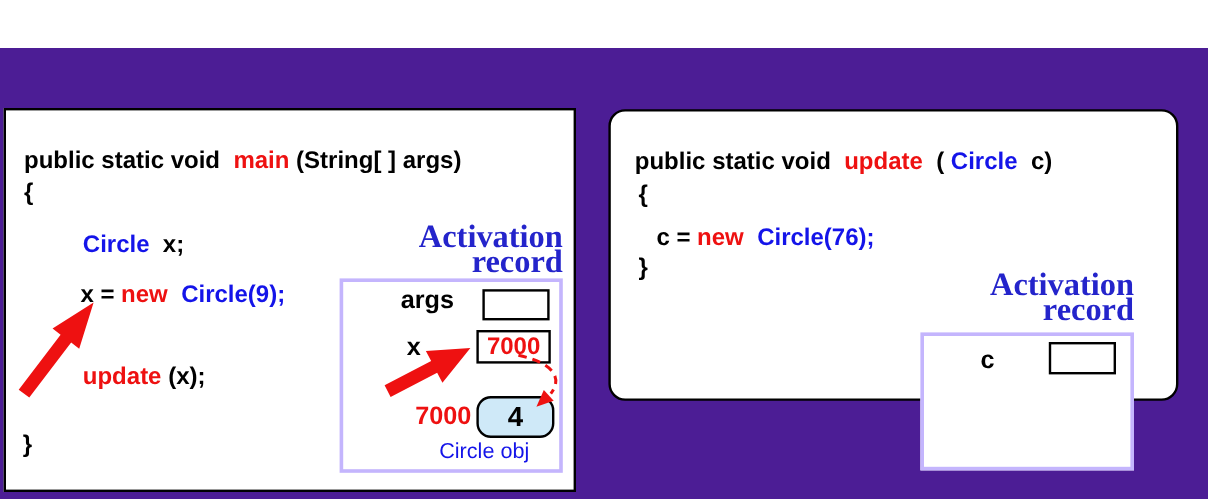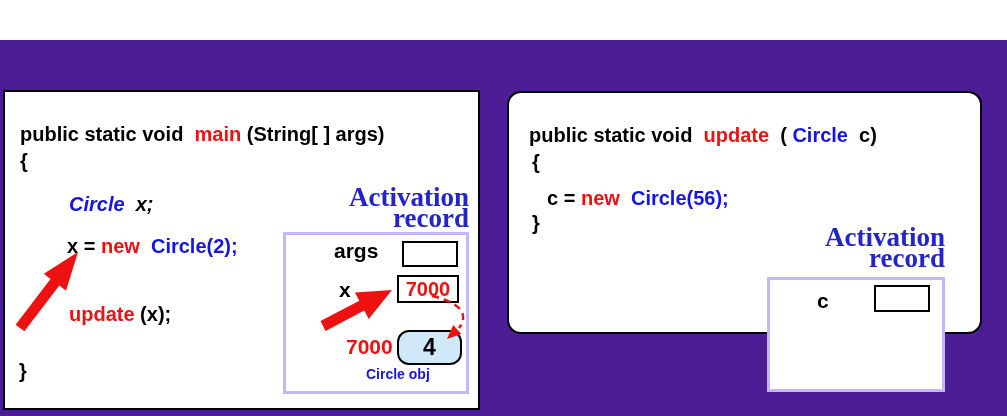--- a/index.html
+++ b/index.html
@@ -34,37 +34,37 @@
   .var-label{position:absolute;font-size:21px;font-weight:bold;color:#000;white-space:nowrap;}
   .addr-label{color:var(--red);}
   .slot{position:absolute;border:2px solid #000;background:#ffffff;
         display:flex;align-items:center;justify-content:center;}
   .slot .slot-text{font-size:20px;font-weight:bold;color:var(--red);}
   .obj-box{
     position:absolute;border:2px solid #000;border-radius:12px;background:var(--obj-fill);
     display:flex;align-items:center;justify-content:center;
     font-size:23px;font-weight:bold;color:#000;
   }
-  .obj-caption{position:absolute;font-size:14px;font-weight:bold;color:var(--blue);white-space:nowrap;}
+  .obj-caption{position:absolute;font-size:18px;font-weight:normal;color:var(--blue);white-space:nowrap;}
   svg.overlay{position:absolute;left:0;top:0;pointer-events:none;}
 </style>
 </head>
 <body>
 
 <div class="canvas">
 
   <div class="panel" id="left-panel">
 
     <div class="code-line" style="left:15px;top:31px;"><span>public static void  </span><span class="tok-red">main</span><span> (String[ ] args)</span></div>
 
     <div class="code-line" style="left:15px;top:58px;">{</div>
 
-    <div class="code-line" style="left:64px;top:101px;font-style:italic;"><span class="tok-blue">Circle</span><span>  x;</span></div>
+    <div class="code-line" style="left:64px;top:101px;"><span class="tok-blue">Circle</span><span>  x;</span></div>
 
-    <div class="code-line" style="left:62px;top:143px;"><span>x = </span><span class="tok-red">new</span><span class="tok-blue">  Circle(2);</span></div>
+    <div class="code-line" style="left:62px;top:143px;"><span>x = </span><span class="tok-red">new</span><span class="tok-blue">  Circle(9);</span></div>
 
     <div class="code-line" style="left:64px;top:211px;"><span class="tok-red">update</span><span> (x);</span></div>
 
     <div class="code-line" style="left:14px;top:268px;">}</div>
 
     <div class="record-title" style="left:278px;top:95px;width:186px;">
       <div>Activation</div>
       <div>record</div>
     </div>
 
@@ -85,21 +85,21 @@
       <div class="obj-caption" style="left:80px;top:131px;">Circle obj</div>
     </div>
   </div>
 
   <div class="panel" id="right-panel">
 
     <div class="code-line" style="left:20px;top:31px;"><span>public static void  </span><span class="tok-red">update</span><span>  ( </span><span class="tok-blue">Circle</span><span>  c)</span></div>
 
     <div class="code-line" style="left:23px;top:58px;">{</div>
 
-    <div class="code-line" style="left:38px;top:94px;"><span>c = </span><span class="tok-red">new</span><span class="tok-blue">  Circle(56);</span></div>
+    <div class="code-line" style="left:38px;top:94px;"><span>c = </span><span class="tok-red">new</span><span class="tok-blue">  Circle(76);</span></div>
 
     <div class="code-line" style="left:23px;top:119px;">}</div>
 
     <div class="record-title" style="left:258px;top:134px;width:178px;">
       <div>Activation</div>
       <div>record</div>
     </div>
 
     <div class="record-box" style="left:258px;top:184px;width:178px;height:115px;">
       <span class="var-label" style="left:47px;top:9px;">c</span>

